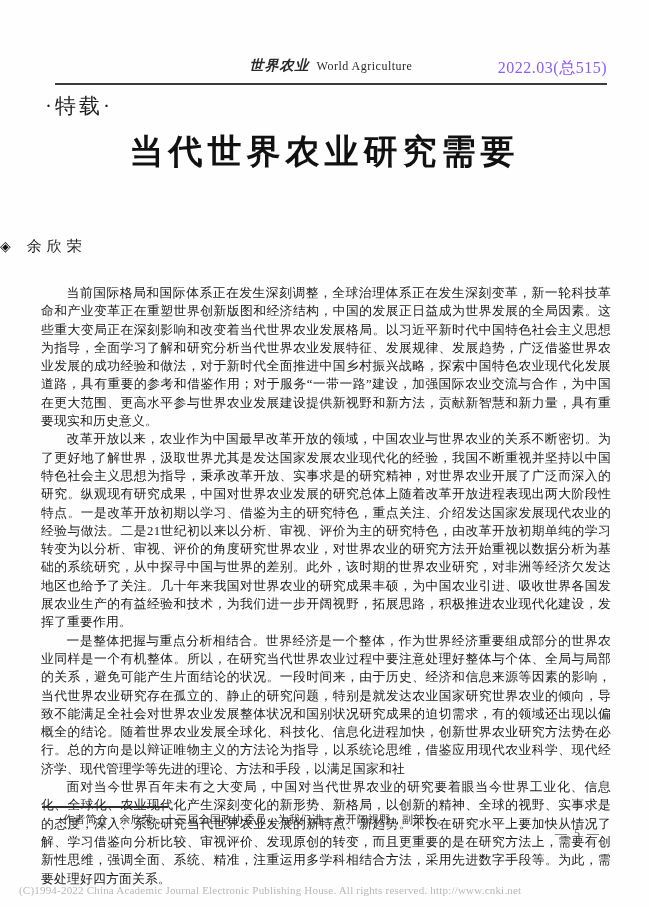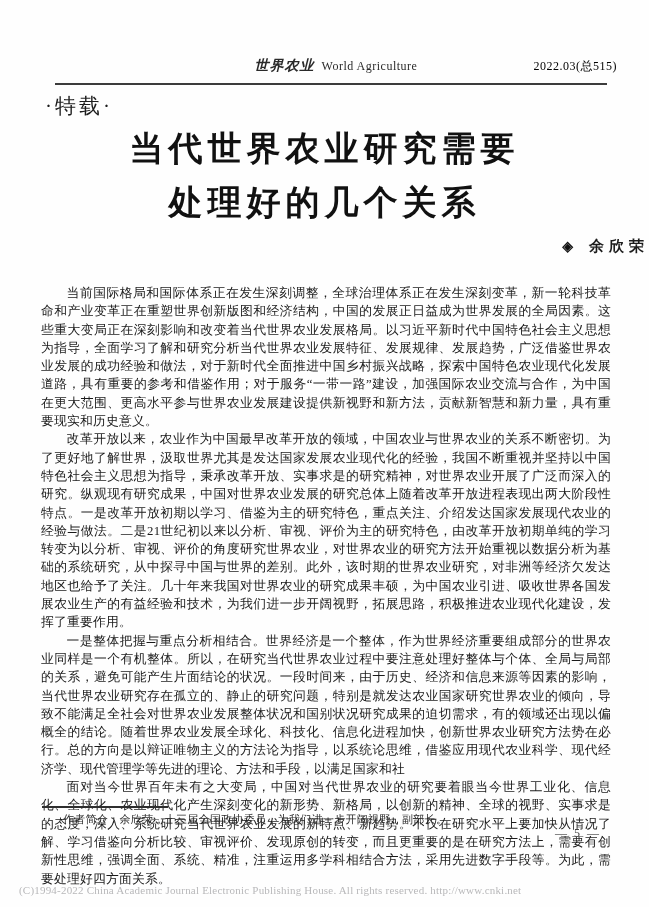--- a/index.html
+++ b/index.html
@@ -8,61 +8,61 @@
     background: #ffffff;
     font-family: "Liberation Serif", serif;
     color: #1c1c1c;
     position: relative;
     overflow: hidden;
   }
   .page { position: absolute; inset: 0; background: #fefefe; }
 
   
   .journal-header {
-    position: absolute; top: 57px; left: 55px; right: 32px;
+    position: absolute; top: 57px; left: 55px; right: 42px;
     height: 20px;
   }
   .journal-name {
     position: absolute; left: 0; right: 0; top: 0;
     text-align: center; font-size: 13px; color: #2a2a2a;
     white-space: nowrap;
   }
   .journal-name .zh {
     font-weight: bold; font-style: italic; letter-spacing: 1px;
     font-size: 14px; margin-right: 7px;
   }
   .journal-name .en { font-size: 12px; letter-spacing: 0.5px; }
   .issue-info {
     position: absolute; right: 0; top: 1px;
-    font-size: 12px; color: #000000; letter-spacing: 0.5px;
+    font-size: 16px; color: #8b5cf6; letter-spacing: 0.5px;
   }
   .header-rule {
     position: absolute; top: 83px; left: 55px; right: 42px;
     border-top: 2px solid #3c3c3c; height: 0;
   }
 
   
   .section-label {
     position: absolute; top: 92px; left: 45px;
     font-size: 21px; letter-spacing: 3px; color: #1c1c1c;
   }
 
   
   .article-title {
     position: absolute; top: 124px; left: 0; right: 0;
     text-align: center;
-    font-family: Liberation Mono, monospace;
+    font-family: Liberation Sans, sans-serif;
     font-weight: 700; font-size: 34px; line-height: 54px;
     letter-spacing: 5px; color: #111;
   }
 
   
   .author-row {
     position: absolute; top: 237px; left: 0; right: 0;
-    text-align: right; font-size: 15px; color: #1c1c1c; font-weight: bold;
+    text-align: left; font-size: 15px; color: #1c1c1c;
   }
   .author-icon { font-size: 14px; margin-right: 16px; color: #111; }
   .author-name { letter-spacing: 5px; }
 
   
   .article-body {
     position: absolute; top: 284px; left: 41px; width: 570px;
     font-size: 12.8px; line-height: 18.3px;
     text-align: justify; text-justify: inter-ideograph;
     color: #1a1a1a; letter-spacing: 0.2px;
@@ -104,21 +104,20 @@
     </div>
     <div class="issue-info">2022.03(总515)</div>
   </div>
 
   <div class="header-rule"></div>
 
   <div class="section-label">·特载·</div>
 
   <div class="article-title">
     <div>当代世界农业研究需要</div>
-    <div>处理好的几个关系</div>
   </div>
 
   <div class="author-row">
     <span class="author-icon">◈</span><span class="author-name">余欣荣</span>
   </div>
 
   <div class="article-body">
     <p>当前国际格局和国际体系正在发生深刻调整，全球治理体系正在发生深刻变革，新一轮科技革命和产业变革正在重塑世界创新版图和经济结构，中国的发展正日益成为世界发展的全局因素。这些重大变局正在深刻影响和改变着当代世界农业发展格局。以习近平新时代中国特色社会主义思想为指导，全面学习了解和研究分析当代世界农业发展特征、发展规律、发展趋势，广泛借鉴世界农业发展的成功经验和做法，对于新时代全面推进中国乡村振兴战略，探索中国特色农业现代化发展道路，具有重要的参考和借鉴作用；对于服务“一带一路”建设，加强国际农业交流与合作，为中国在更大范围、更高水平参与世界农业发展建设提供新视野和新方法，贡献新智慧和新力量，具有重要现实和历史意义。</p>
     <p>改革开放以来，农业作为中国最早改革开放的领域，中国农业与世界农业的关系不断密切。为了更好地了解世界，汲取世界尤其是发达国家发展农业现代化的经验，我国不断重视并坚持以中国特色社会主义思想为指导，秉承改革开放、实事求是的研究精神，对世界农业开展了广泛而深入的研究。纵观现有研究成果，中国对世界农业发展的研究总体上随着改革开放进程表现出两大阶段性特点。一是改革开放初期以学习、借鉴为主的研究特色，重点关注、介绍发达国家发展现代农业的经验与做法。二是21世纪初以来以分析、审视、评价为主的研究特色，由改革开放初期单纯的学习转变为以分析、审视、评价的角度研究世界农业，对世界农业的研究方法开始重视以数据分析为基础的系统研究，从中探寻中国与世界的差别。此外，该时期的世界农业研究，对非洲等经济欠发达地区也给予了关注。几十年来我国对世界农业的研究成果丰硕，为中国农业引进、吸收世界各国发展农业生产的有益经验和技术，为我们进一步开阔视野，拓展思路，积极推进农业现代化建设，发挥了重要作用。</p>
     <p>一是整体把握与重点分析相结合。世界经济是一个整体，作为世界经济重要组成部分的世界农业同样是一个有机整体。所以，在研究当代世界农业过程中要注意处理好整体与个体、全局与局部的关系，避免可能产生片面结论的状况。一段时间来，由于历史、经济和信息来源等因素的影响，当代世界农业研究存在孤立的、静止的研究问题，特别是就发达农业国家研究世界农业的倾向，导致不能满足全社会对世界农业发展整体状况和国别状况研究成果的迫切需求，有的领域还出现以偏概全的结论。随着世界农业发展全球化、科技化、信息化进程加快，创新世界农业研究方法势在必行。总的方向是以辩证唯物主义的方法论为指导，以系统论思维，借鉴应用现代农业科学、现代经济学、现代管理学等先进的理论、方法和手段，以满足国家和社</p>

